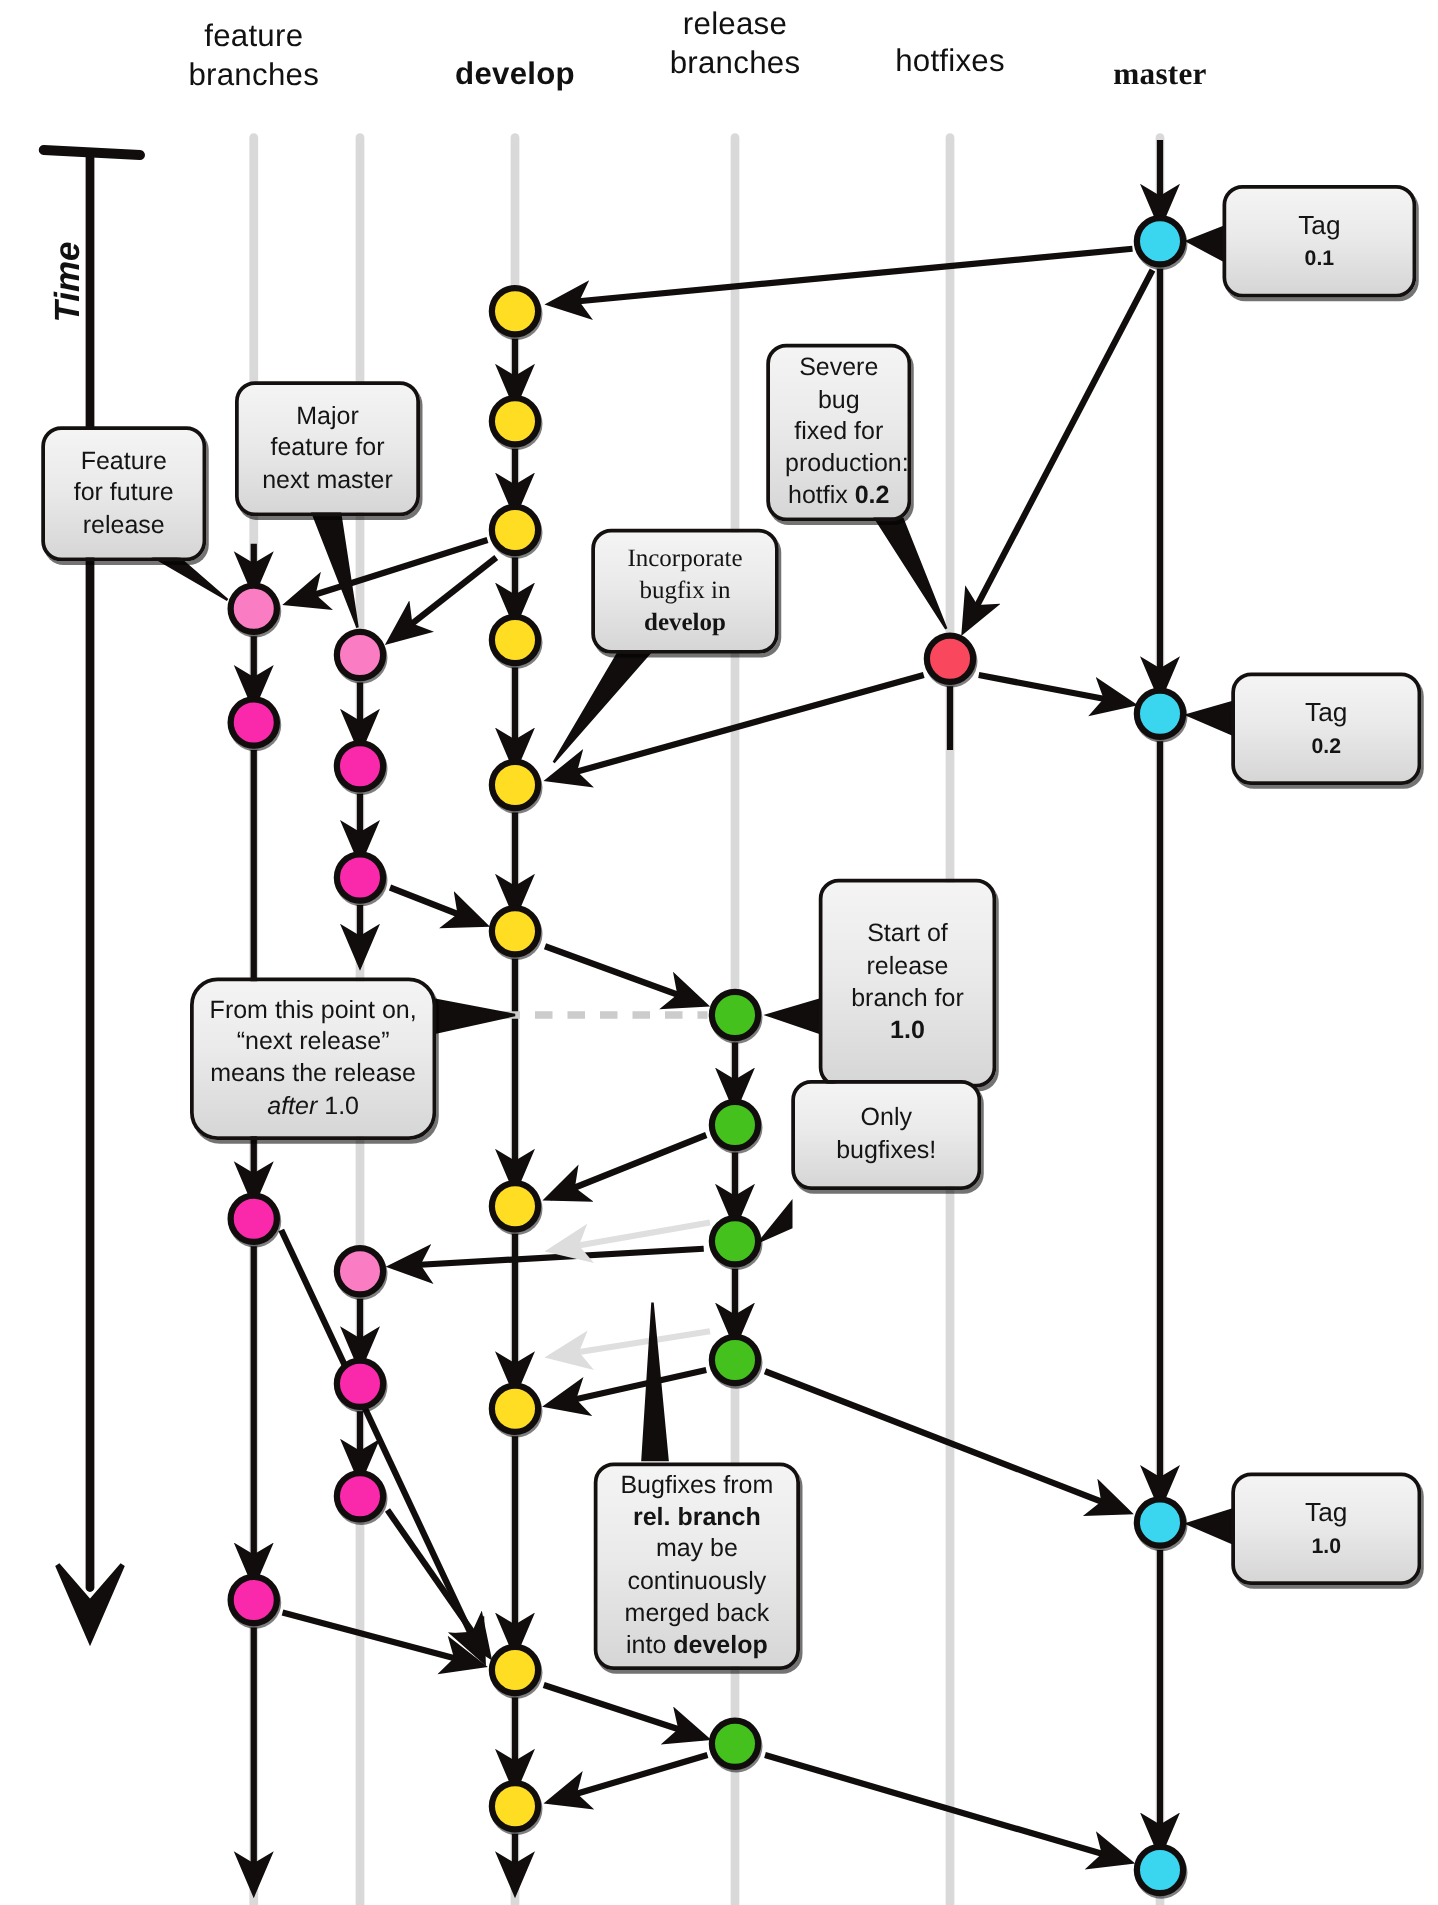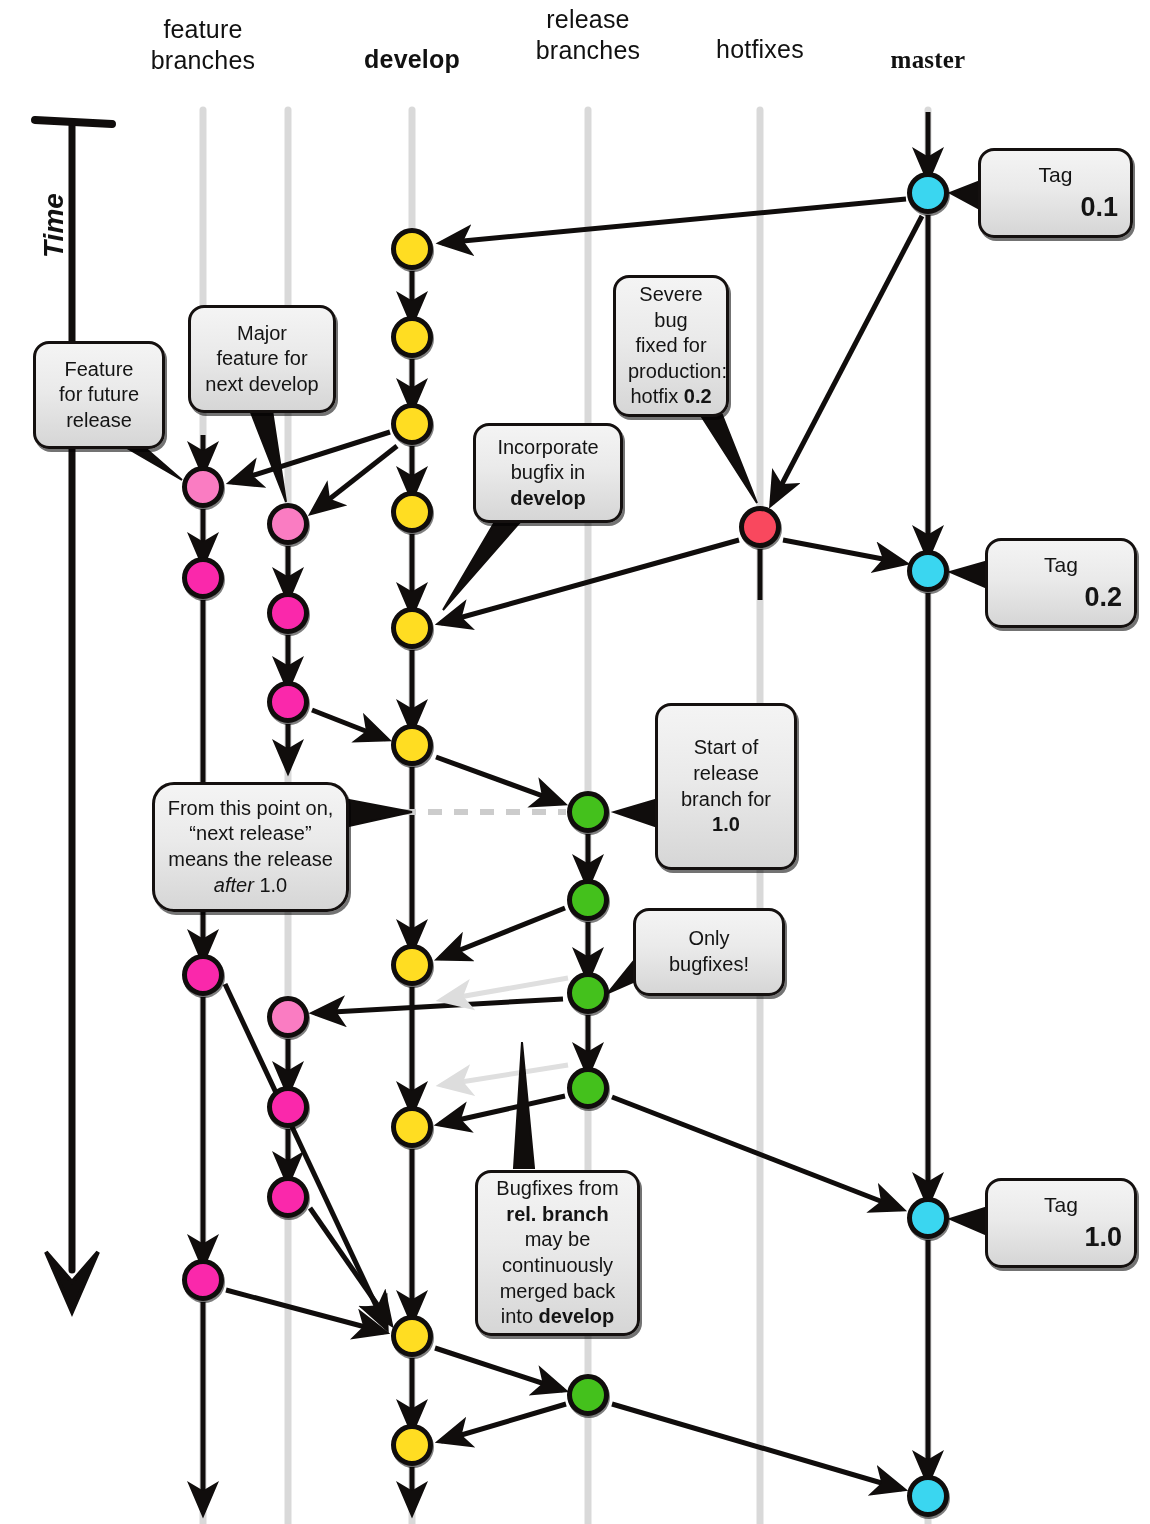--- a/index.html
+++ b/index.html
@@ -58,21 +58,21 @@
     padding: 10px 12px;
     box-shadow: 2px 3px 0 rgba(0,0,0,.55);
     display: flex;
     align-items: center;
     justify-content: center;
   }
   .bubble .b-txt { width: 100%; white-space: pre-line; }
   .bubble b { font-weight: bold; }
   .bubble i { font-style: italic; }
   .bubble.tag { font-size: 21px; }
-  .bubble.tag .tagnum { display:block; font-weight: bold; font-size: 27px; margin-top: 1px; text-align: right; }
+  .bubble.tag .tagnum { display:block; font-weight: bold; font-size: 17px; margin-top: 1px; }
 
   
   .node {
     position: absolute;
     width: 42px; height: 42px;
     border-radius: 50%;
     border: 5px solid #100d0c;
     box-shadow: 1px 2px 0 rgba(0,0,0,.5);
   }
 </style>
@@ -294,40 +294,40 @@
 
   <div class="bubble" style="left:33px; top:341px; width:132px; height:108px;">
     <div class="b-txt">Feature
 for future
 release</div>
   </div>
 
   <div class="bubble" style="left:188px; top:305px; width:148px; height:108px;">
     <div class="b-txt">Major
 feature for
-next develop</div>
-  </div>
-
-  <div class="bubble" style="left:473px; top:423px; width:150px; height:100px;">
+next master</div>
+  </div>
+
+  <div class="bubble" style="left:473px; top:423px; width:150px; height:100px;font-family:Liberation Serif, serif;">
     <div class="b-txt">Incorporate<br>bugfix in<br><b>develop</b></div>
   </div>
 
   <div class="bubble" style="left:613px; top:275px; width:116px; height:142px;">
     <div class="b-txt">Severe bug<br>fixed for<br>production:<br>hotfix <b>0.2</b></div>
   </div>
 
   <div class="bubble" style="left:655px; top:703px; width:142px; height:167px;">
     <div class="b-txt">Start of<br>release<br>branch for<br><b>1.0</b></div>
   </div>
 
   <div class="bubble" style="left:152px; top:782px; width:197px; height:130px;border-radius:22px;">
     <div class="b-txt">From this point on,<br>“next release”<br>means the release<br><i>after</i> 1.0</div>
   </div>
 
-  <div class="bubble" style="left:633px; top:908px; width:152px; height:88px;">
+  <div class="bubble" style="left:633px; top:864px; width:152px; height:88px;">
     <div class="b-txt">Only
 bugfixes!</div>
   </div>
 
   <div class="bubble" style="left:475px; top:1170px; width:165px; height:166px;">
     <div class="b-txt">Bugfixes from<br><b>rel. branch</b><br>may be<br>continuously<br>merged back<br>into <b>develop</b></div>
   </div>
 
 </div>
 

